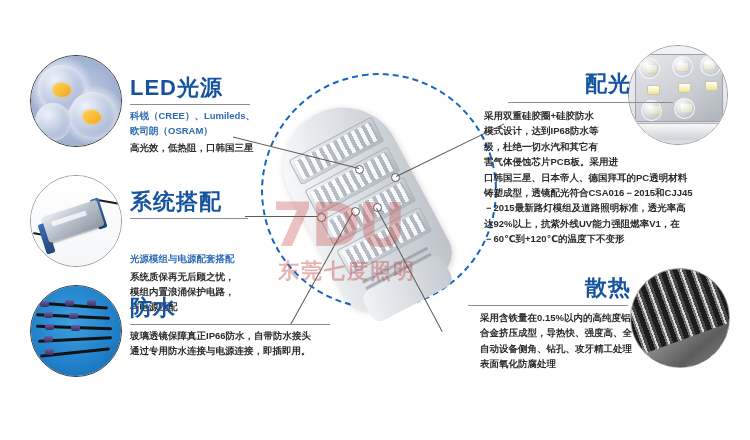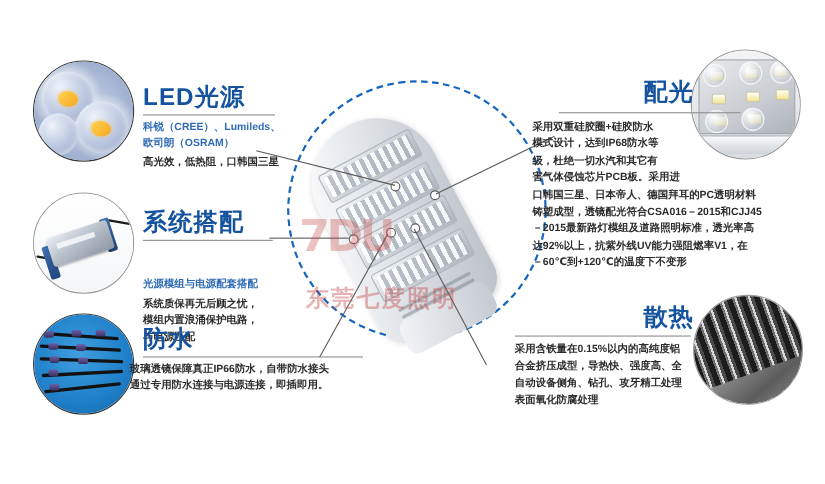--- a/index.html
+++ b/index.html
@@ -206,21 +206,21 @@
     border:1px solid #5a5a5a;background:#ffffff;box-sizing:border-box;
   }
 
   
   .watermark{
     position:absolute;left:250px;top:195px;width:260px;height:90px;
     pointer-events:none;
   }
   .wm-logo{
     position:absolute;left:22px;top:0;
-    font-size:40px;font-weight:bold;color:rgba(196,74,74,.34);
+    font-size:60px;font-weight:bold;color:rgba(196,74,74,.34);
     letter-spacing:-3px;line-height:1;
     font-family:"DejaVu Sans",sans-serif;
   }
   .wm-text{
     position:absolute;left:28px;top:62px;
     font-size:21px;font-weight:bold;color:rgba(196,74,74,.42);
     letter-spacing:2px;white-space:nowrap;
   }
 </style>
 </head>
@@ -317,21 +317,21 @@
       <div class="wp-plug" style="left:16%;top:42%;"></div>
       <div class="wp-plug" style="left:44%;top:43%;"></div>
       <div class="wp-plug" style="left:14%;top:56%;"></div>
       <div class="wp-plug" style="left:16%;top:70%;"></div>
     </div>
   </div>
   <div class="feature" style="left:130px;top:296px;">
     <div class="f-title">防水</div>
   </div>
   <div class="rule" style="left:130px;top:324px;width:200px;"></div>
-  <div class="feature" style="left:118px;top:328px;">
+  <div class="feature" style="left:130px;top:328px;">
     <div class="f-body" style="white-space:pre;">玻璃透镜保障真正IP66防水，自带防水接头
 通过专用防水连接与电源连接，即插即用。</div>
   </div>
 
   <div class="thumb ring" style="left:628px;top:45px;width:100px;height:100px;">
     <div class="pcb-bg">
       <div class="pcb-board"></div>
       <div class="pcb-led" style="left:16%;top:18%;"></div>
       <div class="pcb-led" style="left:48%;top:16%;"></div>
       <div class="pcb-led" style="left:76%;top:14%;"></div>
@@ -367,19 +367,19 @@
   <div class="thumb ring" style="left:630px;top:268px;width:100px;height:100px;">
     <div class="hs-bg">
       <div class="hs-base"></div>
     </div>
   </div>
   <div class="feature" style="left:585px;top:276px;">
     <div class="f-title">散热</div>
   </div>
   <div class="rule" style="left:468px;top:305px;width:160px;"></div>
   <div class="feature" style="left:468px;top:310px;">
-    <div class="f-body" style="white-space:pre;">采用含铁量在0.15%以内的高纯度铝
+    <div class="f-body" style="white-space:pre;margin-left:12px;">采用含铁量在0.15%以内的高纯度铝
 合金挤压成型，导热快、强度高、全
 自动设备侧角、钻孔、攻牙精工处理
 表面氧化防腐处理</div>
   </div>
 
 </div>
 
 </body></html>

